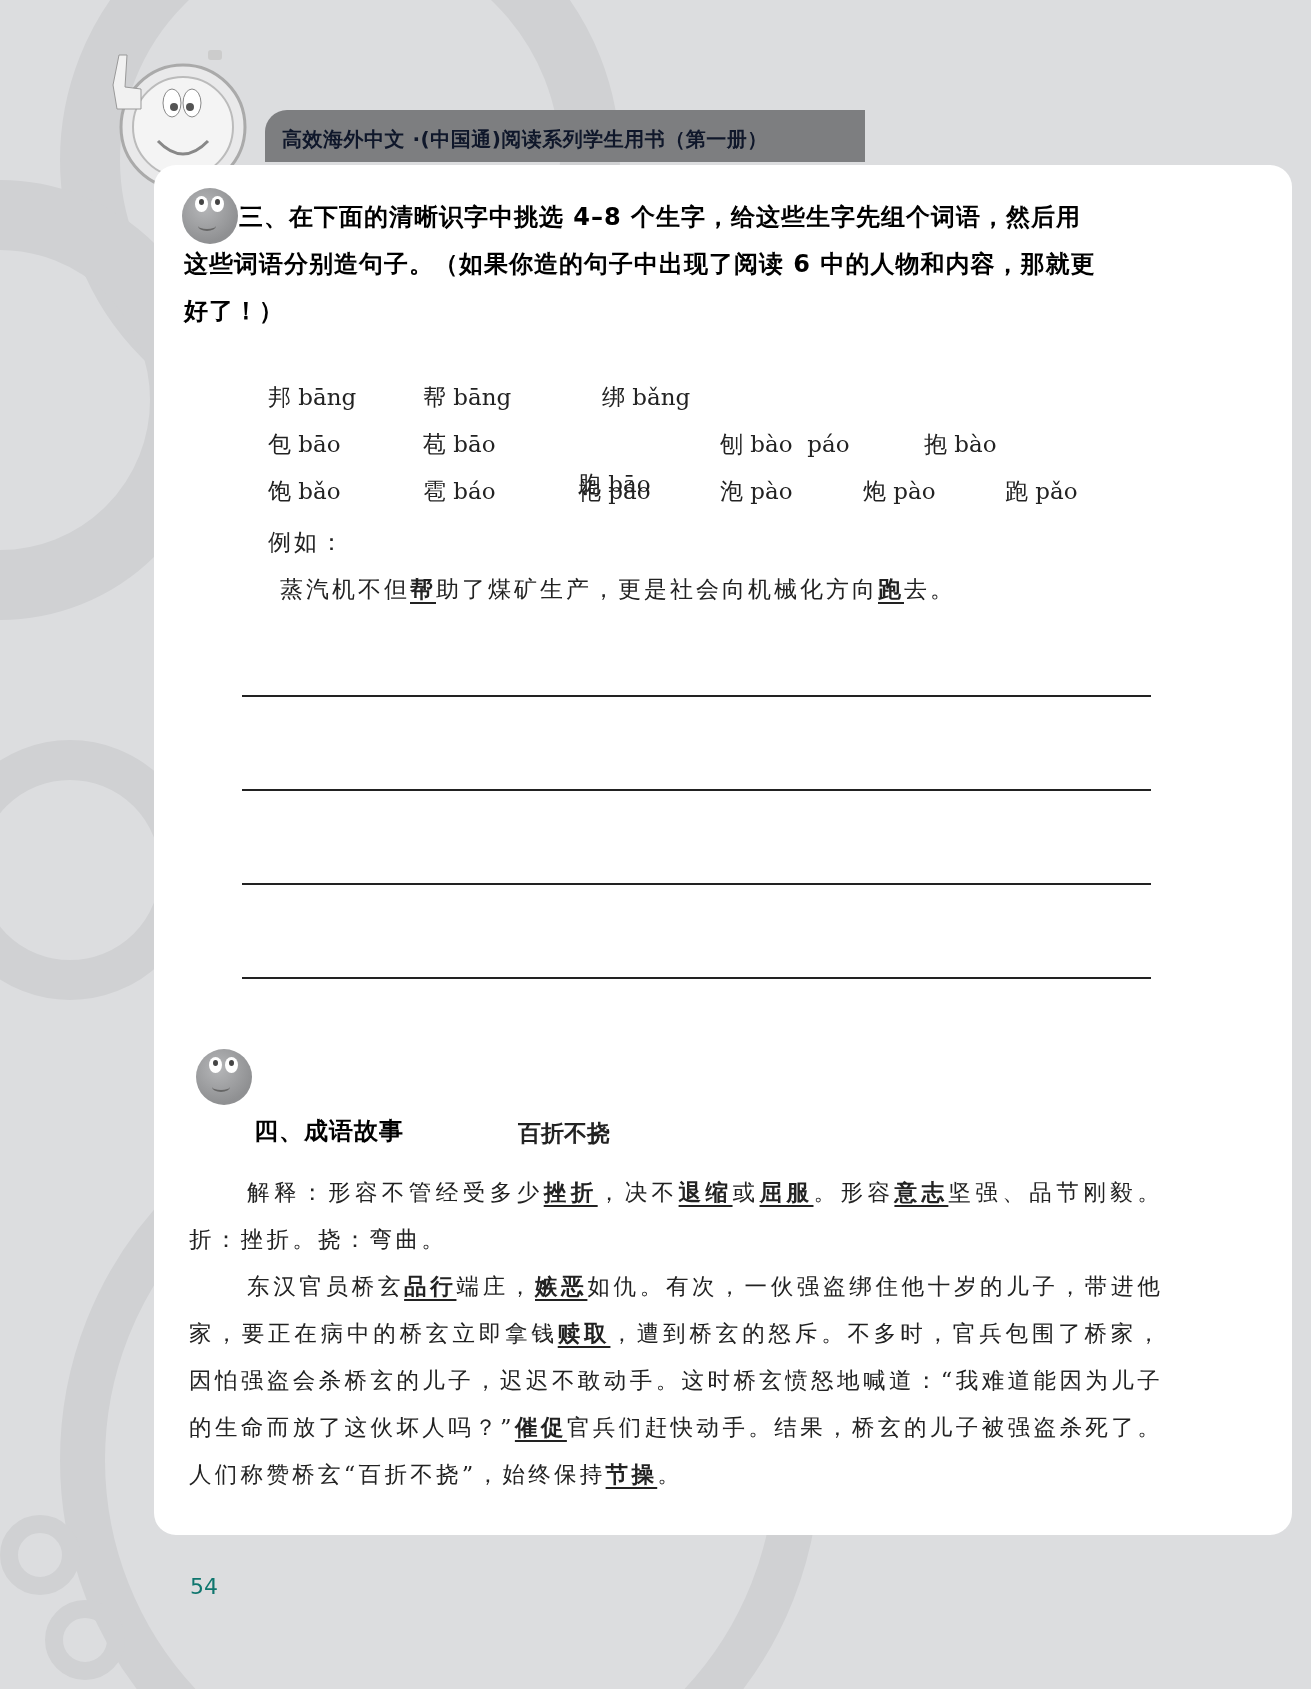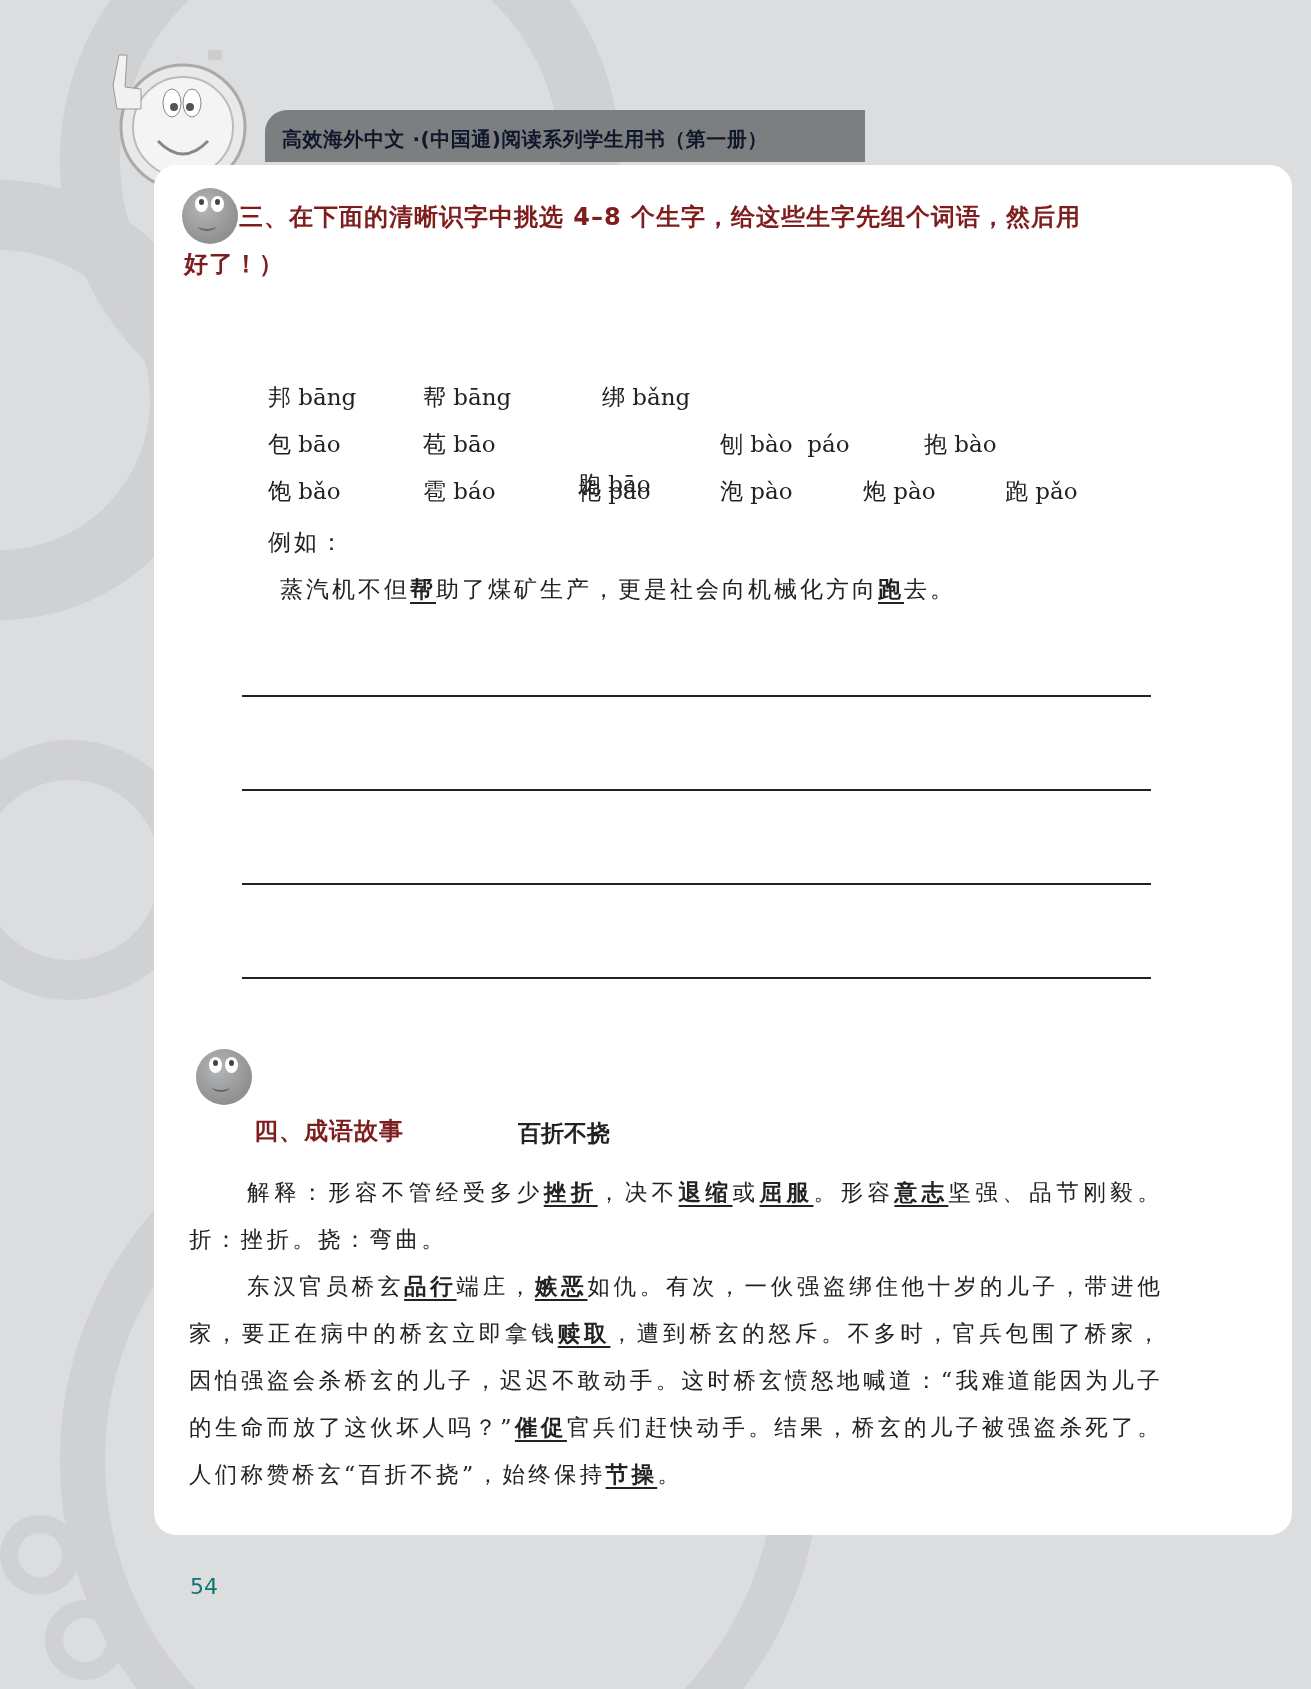--- a/index.html
+++ b/index.html
@@ -25,21 +25,21 @@
     background:#fff; border-radius:22px;
   }
   .smiley {
     position:absolute; width:56px; height:56px; border-radius:50%;
     background:radial-gradient(circle at 40% 35%, #b5b6b8, #8f9092 70%);
   }
   .smiley .eye { position:absolute; width:13px; height:16px; background:#fff; border-radius:50%; top:8px; }
   .smiley .eye::after { content:""; position:absolute; width:5px; height:6px; background:#444; border-radius:50%; left:4px; top:3px; }
   .smiley .mouth { position:absolute; left:16px; top:33px; width:18px; height:8px; border-bottom:2px solid #666; border-radius:0 0 50% 50%; }
   .q-heading {
-    position:absolute; font-family:"DejaVu Sans", sans-serif; font-weight:bold; font-size:24px; color:#7f1d1d;
+    position:absolute; font-family:"DejaVu Sans", sans-serif; font-weight:bold; font-size:24px; color:#000000;
     line-height:47px; letter-spacing:1px;
   }
   .char-grid { position:absolute; left:268px; top:382px; font-size:23px; }
   .char-row { position:relative; height:47px; }
   .char-item { position:absolute; white-space:nowrap; }
   .example-label { position:absolute; left:268px; top:527px; font-size:23px; letter-spacing:3px; }
   .example-sentence { position:absolute; left:280px; top:574px; font-size:23px; letter-spacing:3px; }
   .hl { font-family:"DejaVu Sans", sans-serif; font-weight:bold; text-decoration:underline; text-underline-offset:5px; }
   .answer-line { position:absolute; left:242px; width:909px; height:0; border-top:2px solid #222; }
   .story-title { position:absolute; left:0; width:1088px; top:1118px; text-align:center; font-family:"DejaVu Sans", sans-serif; font-weight:bold; font-size:23px; padding-left:40px; box-sizing:border-box; }
@@ -75,20 +75,21 @@
 
 <div class="page"></div>
 
 <div class="smiley" style="left:182px;top:188px;">
   <span class="eye" style="left:13px;"></span>
     <span class="eye" style="left:29px;"></span>
     <span class="mouth"></span>
 </div>
 <div class="q-heading" style="left:184px;top:194px;width:980px;">
   <div style="padding-left:55px;">三、在下面的清晰识字中挑选 4–8 个生字，给这些生字先组个词语，然后用</div>
+  <div>这些词语分别造句子。（如果你造的句子中出现了阅读 6 中的人物和内容，那就更</div>
   <div>好了！）</div>
 </div>
 
 <div class="char-grid">
   <div class="char-row">
     <span class="char-item" style="left:0;"><span>邦</span> <span>bāng</span></span>
     <span class="char-item" style="left:155px;"><span>帮</span> <span>bāng</span></span>
     <span class="char-item" style="left:310px;margin-left:24px;"><span>绑</span> <span>bǎng</span></span>
   </div>
   <div class="char-row">

